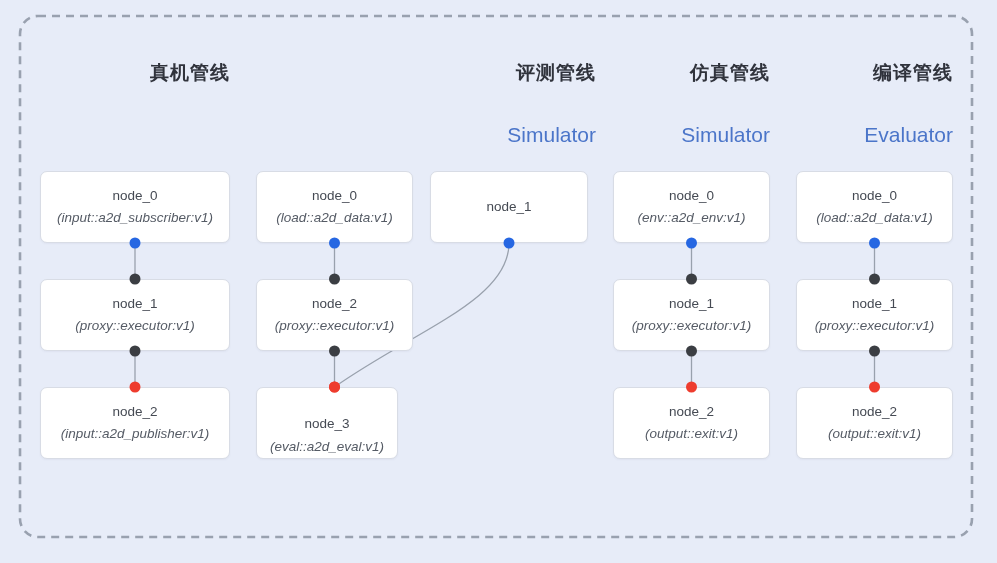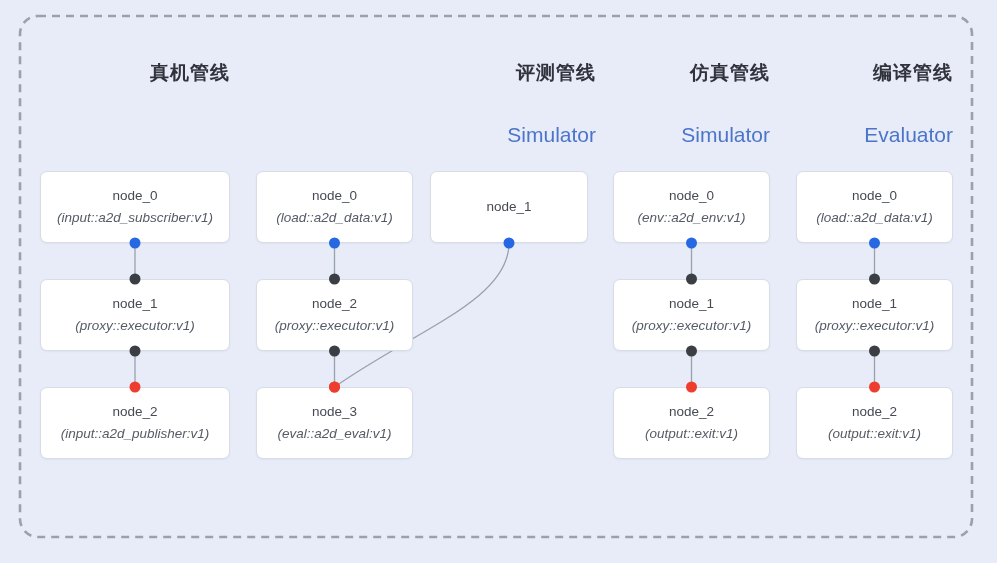--- a/index.html
+++ b/index.html
@@ -117,21 +117,21 @@
         <div class="node-name">node_0</div>
         <div class="node-type">(load::a2d_data:v1)</div>
       </div>
       <div class="node" style="left: 430px; top: 171px; width: 158px; height: 72px;">
         <div class="node-name">node_1</div>
       </div>
       <div class="node" style="left: 256px; top: 279px; width: 157px; height: 72px;">
         <div class="node-name">node_2</div>
         <div class="node-type">(proxy::executor:v1)</div>
       </div>
-      <div class="node" style="left: 256px; top: 387px; width: 157px; height: 72px;">
+      <div class="node" style="left: 256px; top: 387px; width: 142px; height: 72px; justify-content: flex-end;">
         <div class="node-name">node_3</div>
         <div class="node-type">(eval::a2d_eval:v1)</div>
       </div>
       <div class="node" style="left: 613px; top: 171px; width: 157px; height: 72px;">
         <div class="node-name">node_0</div>
         <div class="node-type">(env::a2d_env:v1)</div>
       </div>
       <div class="node" style="left: 613px; top: 279px; width: 157px; height: 72px;">
         <div class="node-name">node_1</div>
         <div class="node-type">(proxy::executor:v1)</div>

